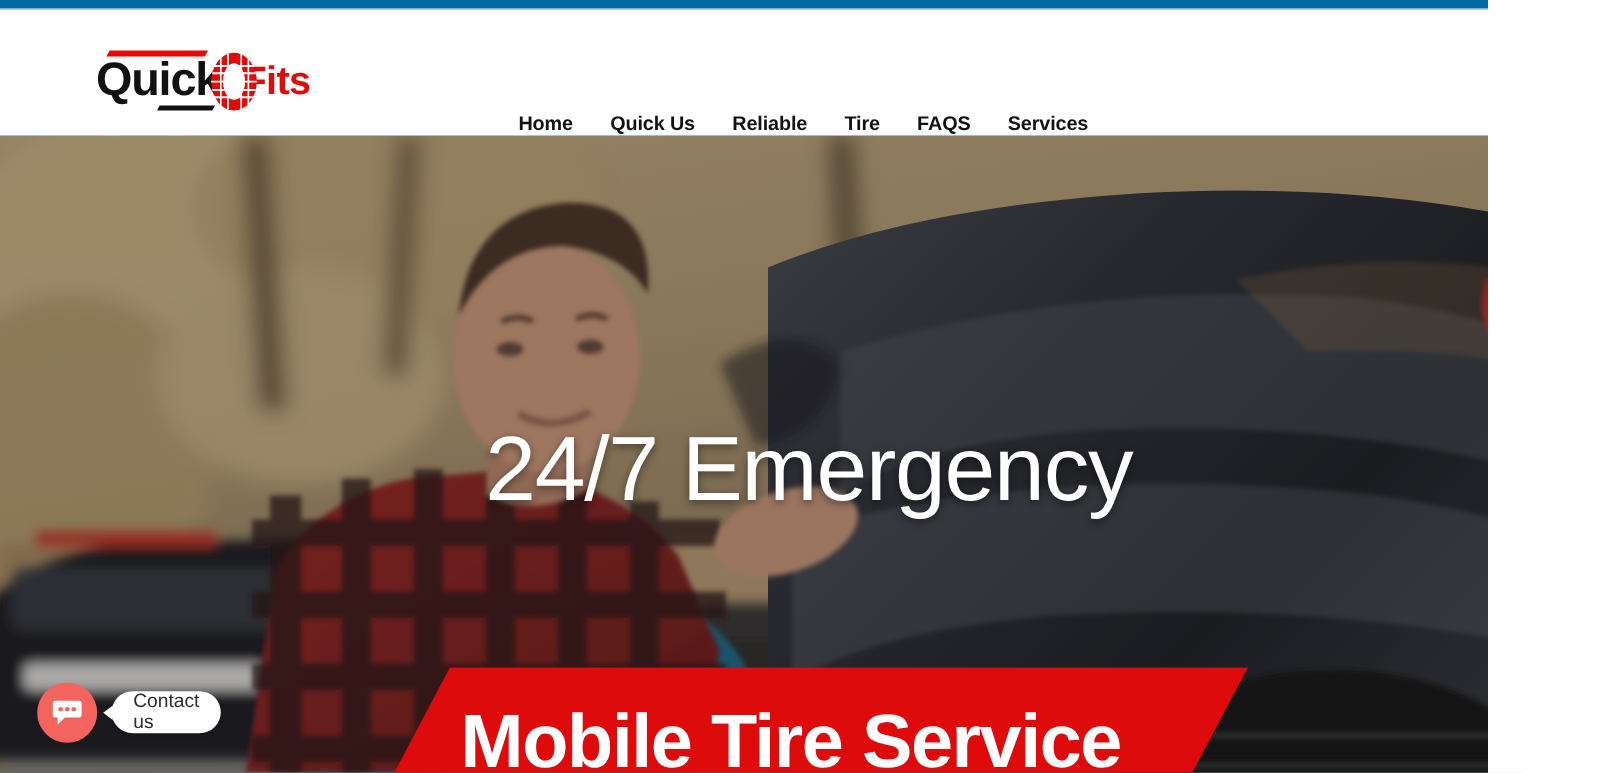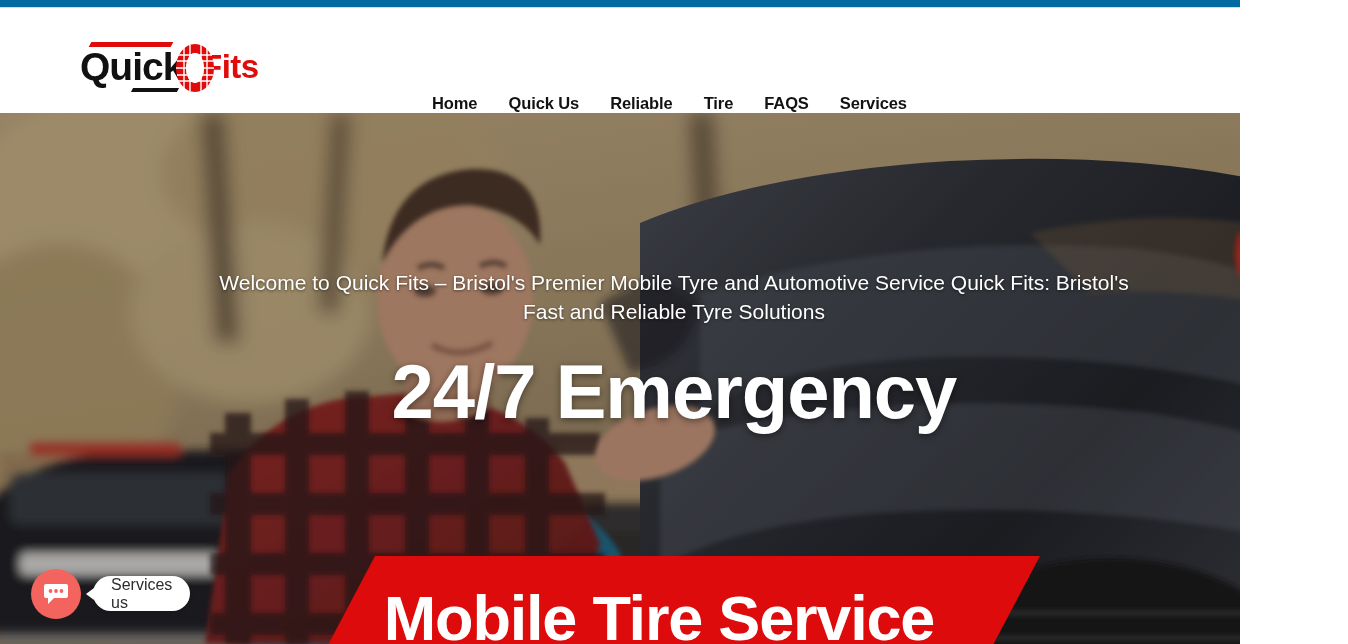--- a/index.html
+++ b/index.html
@@ -84,21 +84,21 @@
   .hero-sub {
     position:absolute; left:0; top:155px; width:1348px;
     text-align:center; color:#fff;
     font-size:21px; line-height:29px;
     text-shadow:0 1px 3px rgba(0,0,0,.55);
     padding:0 200px;
   }
   .hero-title {
     position:absolute; left:0; top:235px; width:1348px;
     text-align:center; color:#fff;
-    font-size:76px; font-weight:bold; letter-spacing:-1px;
+    font-size:76px; font-weight:normal; letter-spacing:-1px;
     text-shadow:0 2px 7px rgba(0,0,0,.45);
   }
 
   
   .banner {
     position:absolute; left:310px; top:443px;
     width:730px; height:123px;
     background:#dd0b0b;
     clip-path:polygon(65px 0, 730px 0, 665px 123px, 0 123px);
   }
@@ -290,33 +290,32 @@
         <ellipse cx="655" cy="330" rx="62" ry="34" fill="#d6a081" filter="url(#blurC)" transform="rotate(-18 655 330)"></ellipse>
       </g>
 
       <g filter="url(#blurB)" opacity="0.55">
         <path d="M600 190 Q660 150 700 190 Q690 250 630 260 Z" fill="#17181b"></path>
       </g>
     </svg>
 
     <div class="hero-overlay"></div>
 
-    <div class="hero-sub">Welcome to Quick Fits – Bristol's Premier Mobile Tyre and Automotive Service Quick Fits: Bristol's Fast and Reliable Tyre Solutions</div>
     <div class="hero-title">24/7 Emergency</div>
 
     <div class="banner"></div>
     <div class="banner-text">Mobile Tire Service</div>
 
   </div>
 
   <div class="chat-wrap">
     <button class="chat-bubble-btn">
       <svg width="26" height="26" viewBox="0 0 26 26">
         <path d="M3 3 H23 A2 2 0 0 1 25 5 V15 A2 2 0 0 1 23 17 H11 L5 23 V17 H3 A2 2 0 0 1 1 15 V5 A2 2 0 0 1 3 3 Z" fill="#ffffff"></path>
         <circle cx="7.5" cy="10" r="1.9" fill="#f4645f"></circle>
         <circle cx="13" cy="10" r="1.9" fill="#f4645f"></circle>
         <circle cx="18.5" cy="10" r="1.9" fill="#f4645f"></circle>
       </svg>
     </button>
-    <div class="chat-tooltip">Services us</div>
+    <div class="chat-tooltip">Contact us</div>
   </div>
 
 </div>
 
 </body></html>

